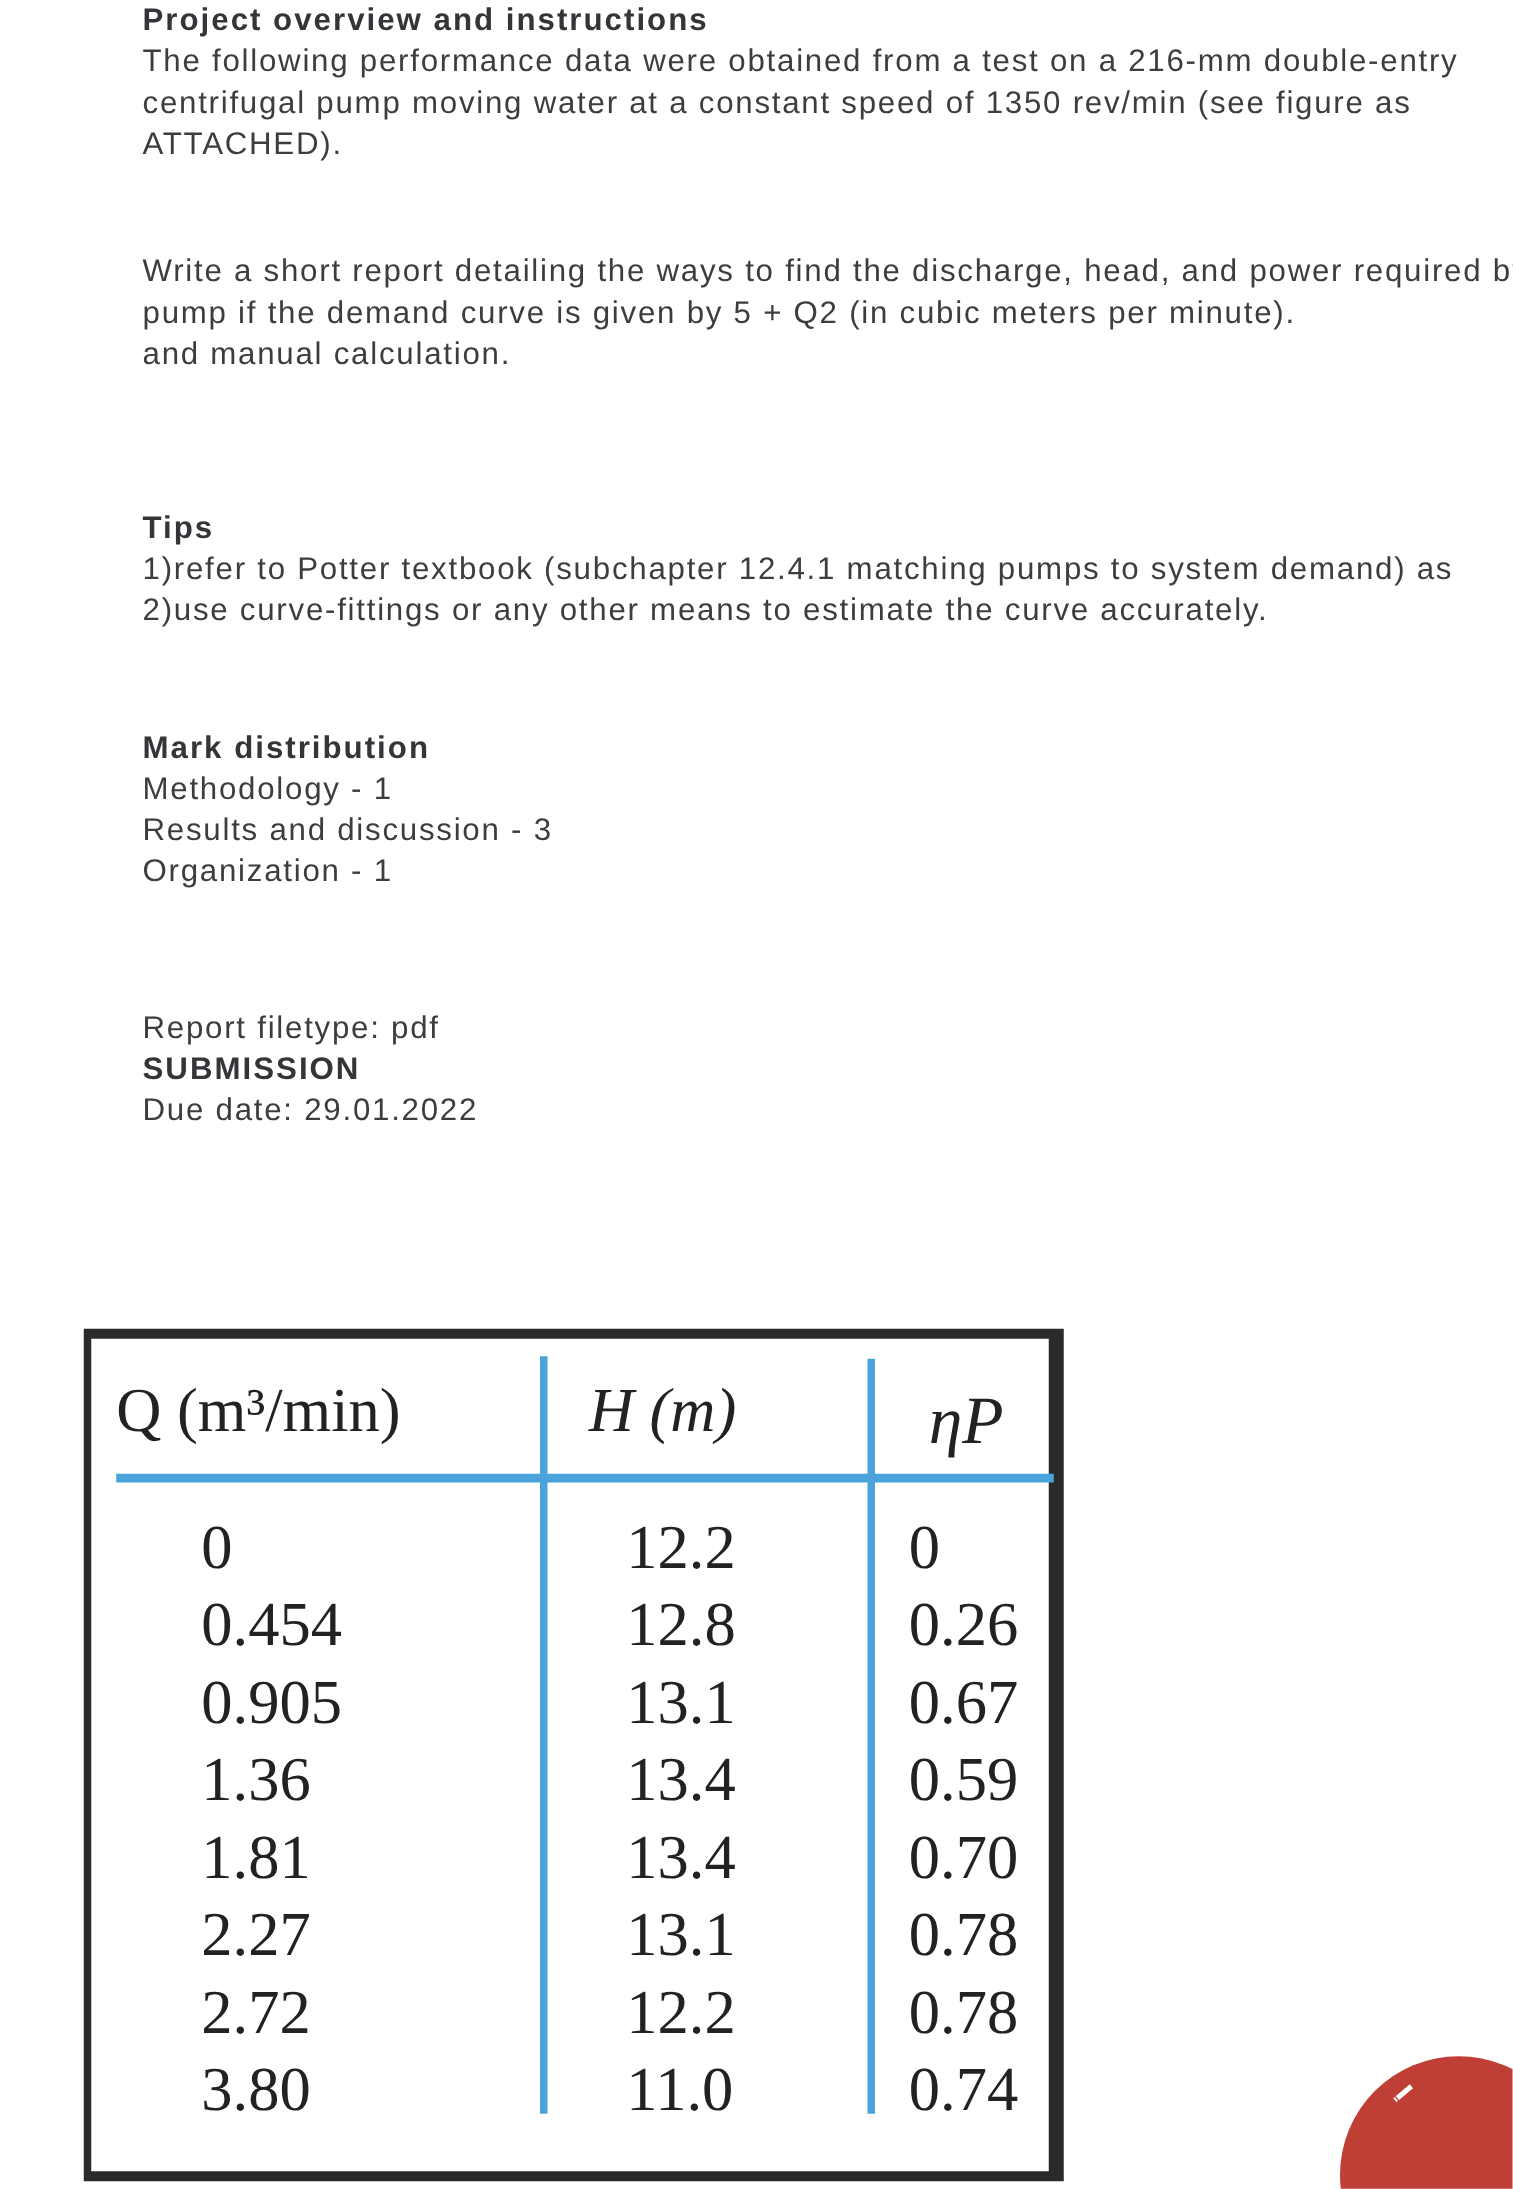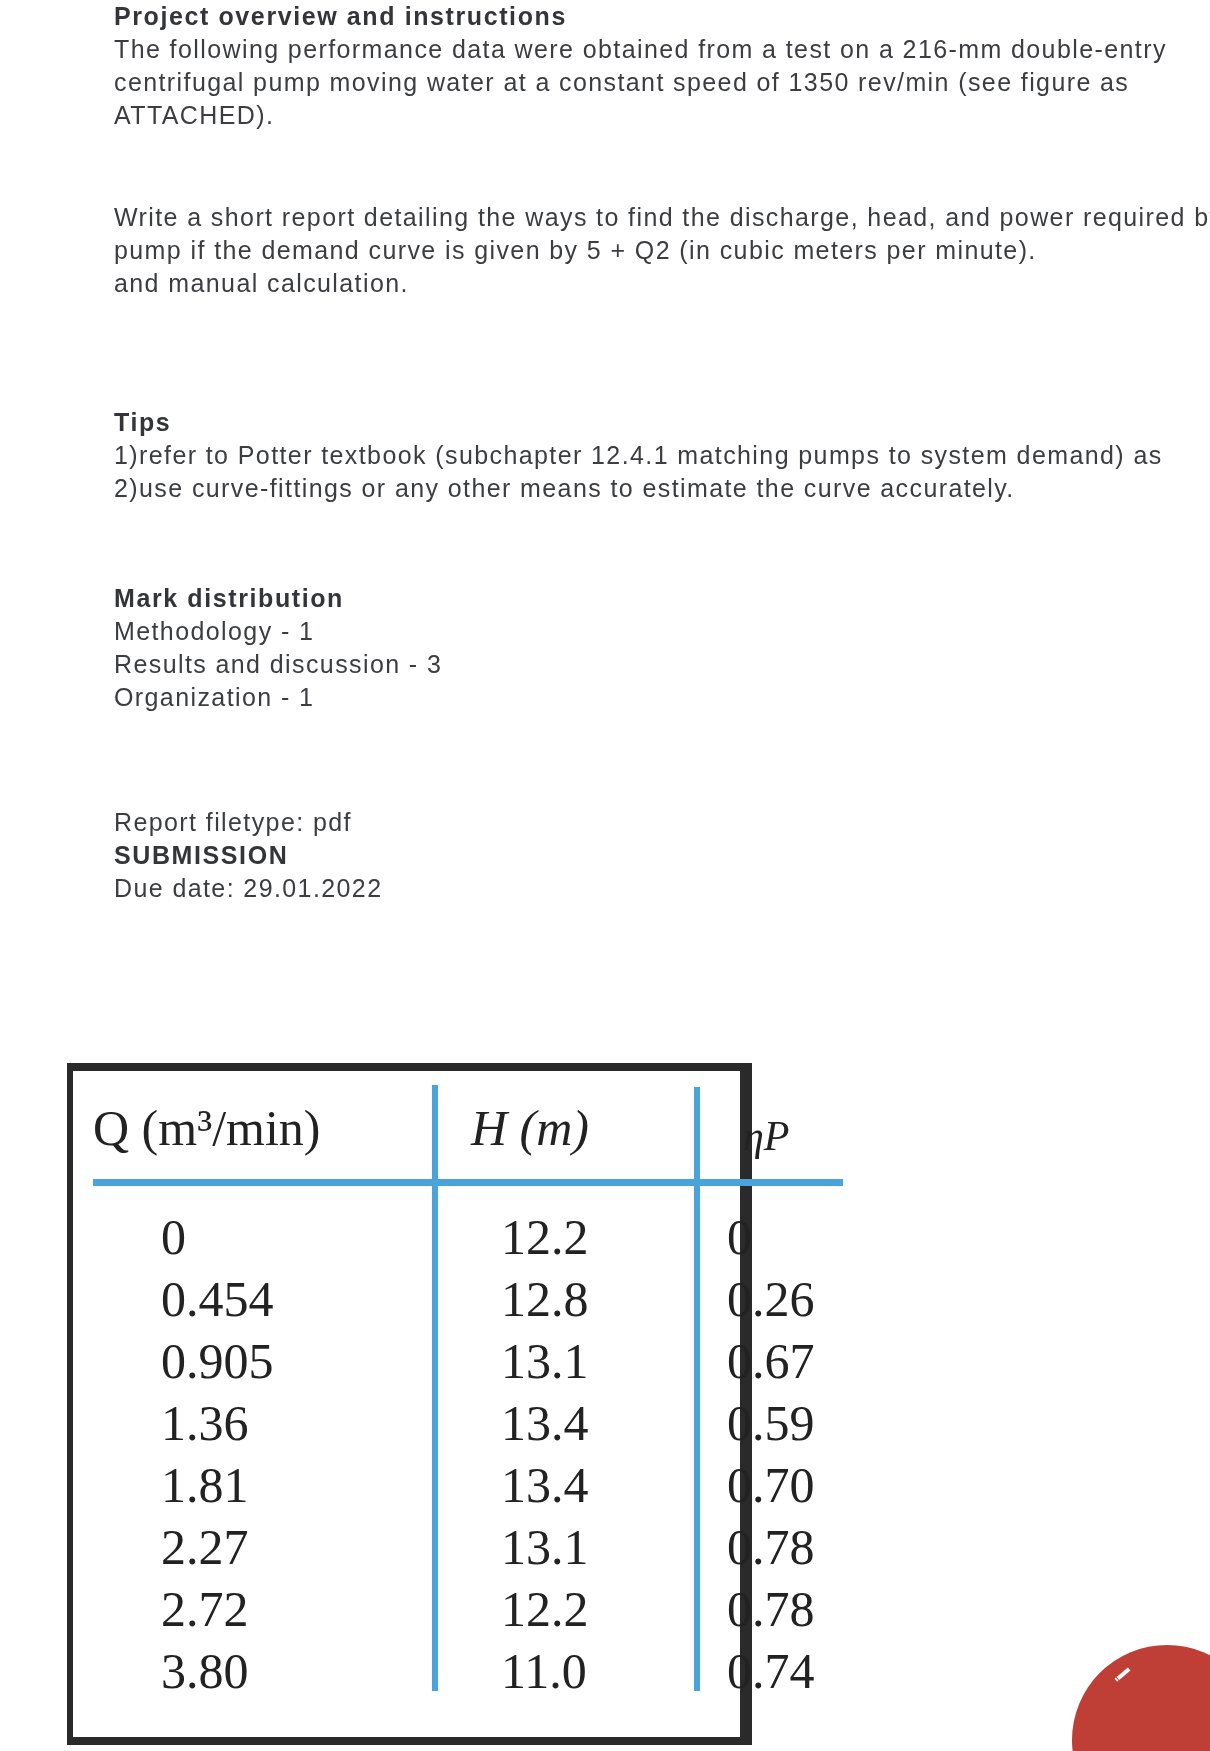--- a/index.html
+++ b/index.html
@@ -9,21 +9,21 @@
                 letter-spacing: 1.4px; margin-left: 47px; }
   .heading { font-weight: bold; color: #333538; letter-spacing: 1.6px; }
   .line { display: block; white-space: nowrap; }
   #sec-overview { top: 0px; }
   #sec-task { top: 201px; }
   #sec-tips { top: 406px; }
   #sec-marks { top: 582px; }
   #sec-submission { top: 806px; }
 
   
-  .table-frame { position: absolute; left: 67px; top: 1063px; width: 685px; height: 682px;
+  .table-frame { position: absolute; left: 67px; top: 1063px; width: 784px; height: 682px;
                  background: #2a2a2a; box-sizing: border-box; }
   .table-inner { position: absolute; left: 6px; top: 8px; right: 12px; bottom: 8px; background: #ffffff; }
   .tcell { position: absolute; font-family: "Liberation Serif", "DejaVu Serif", serif; color: #222;
            font-size: 50px; line-height: 62px; }
   .hdr { font-size: 50px; top: 26px; }
   .vline { position: absolute; width: 6px; background: #4aa3db; }
   .hline { position: absolute; height: 7px; background: #4aa3db; }
   .col { position: absolute; top: 135px; }
   .col .tcell { position: relative; display: block; }
 
@@ -65,21 +65,21 @@
   <span class="line">Report filetype: pdf</span>
   <span class="line heading">SUBMISSION</span>
   <span class="line">Due date: 29.01.2022</span>
 </div>
 
 <div class="table-frame">
   <div class="table-inner">
 
     <div class="tcell hdr" style="left:20px;">Q (m³/min)</div>
     <div class="tcell hdr" style="left:398px; font-style:italic;">H (m)</div>
-    <div class="tcell hdr" style="left:670px; font-style:italic; font-size:42px; top:34px;">ηP</div>
+    <div class="tcell hdr" style="left:670px; font-style:italic; font-size:54px; top:34px;">ηP</div>
 
     <div class="vline" style="left:359px; top:14px; height:606px;"></div>
     <div class="vline" style="left:621px; top:16px; height:604px;"></div>
     <div class="hline" style="left:20px; width:750px; top:108px;"></div>
 
     <div class="col" style="left:88px;">
       <span class="tcell">0</span>
       <span class="tcell">0.454</span>
       <span class="tcell">0.905</span>
       <span class="tcell">1.36</span>

